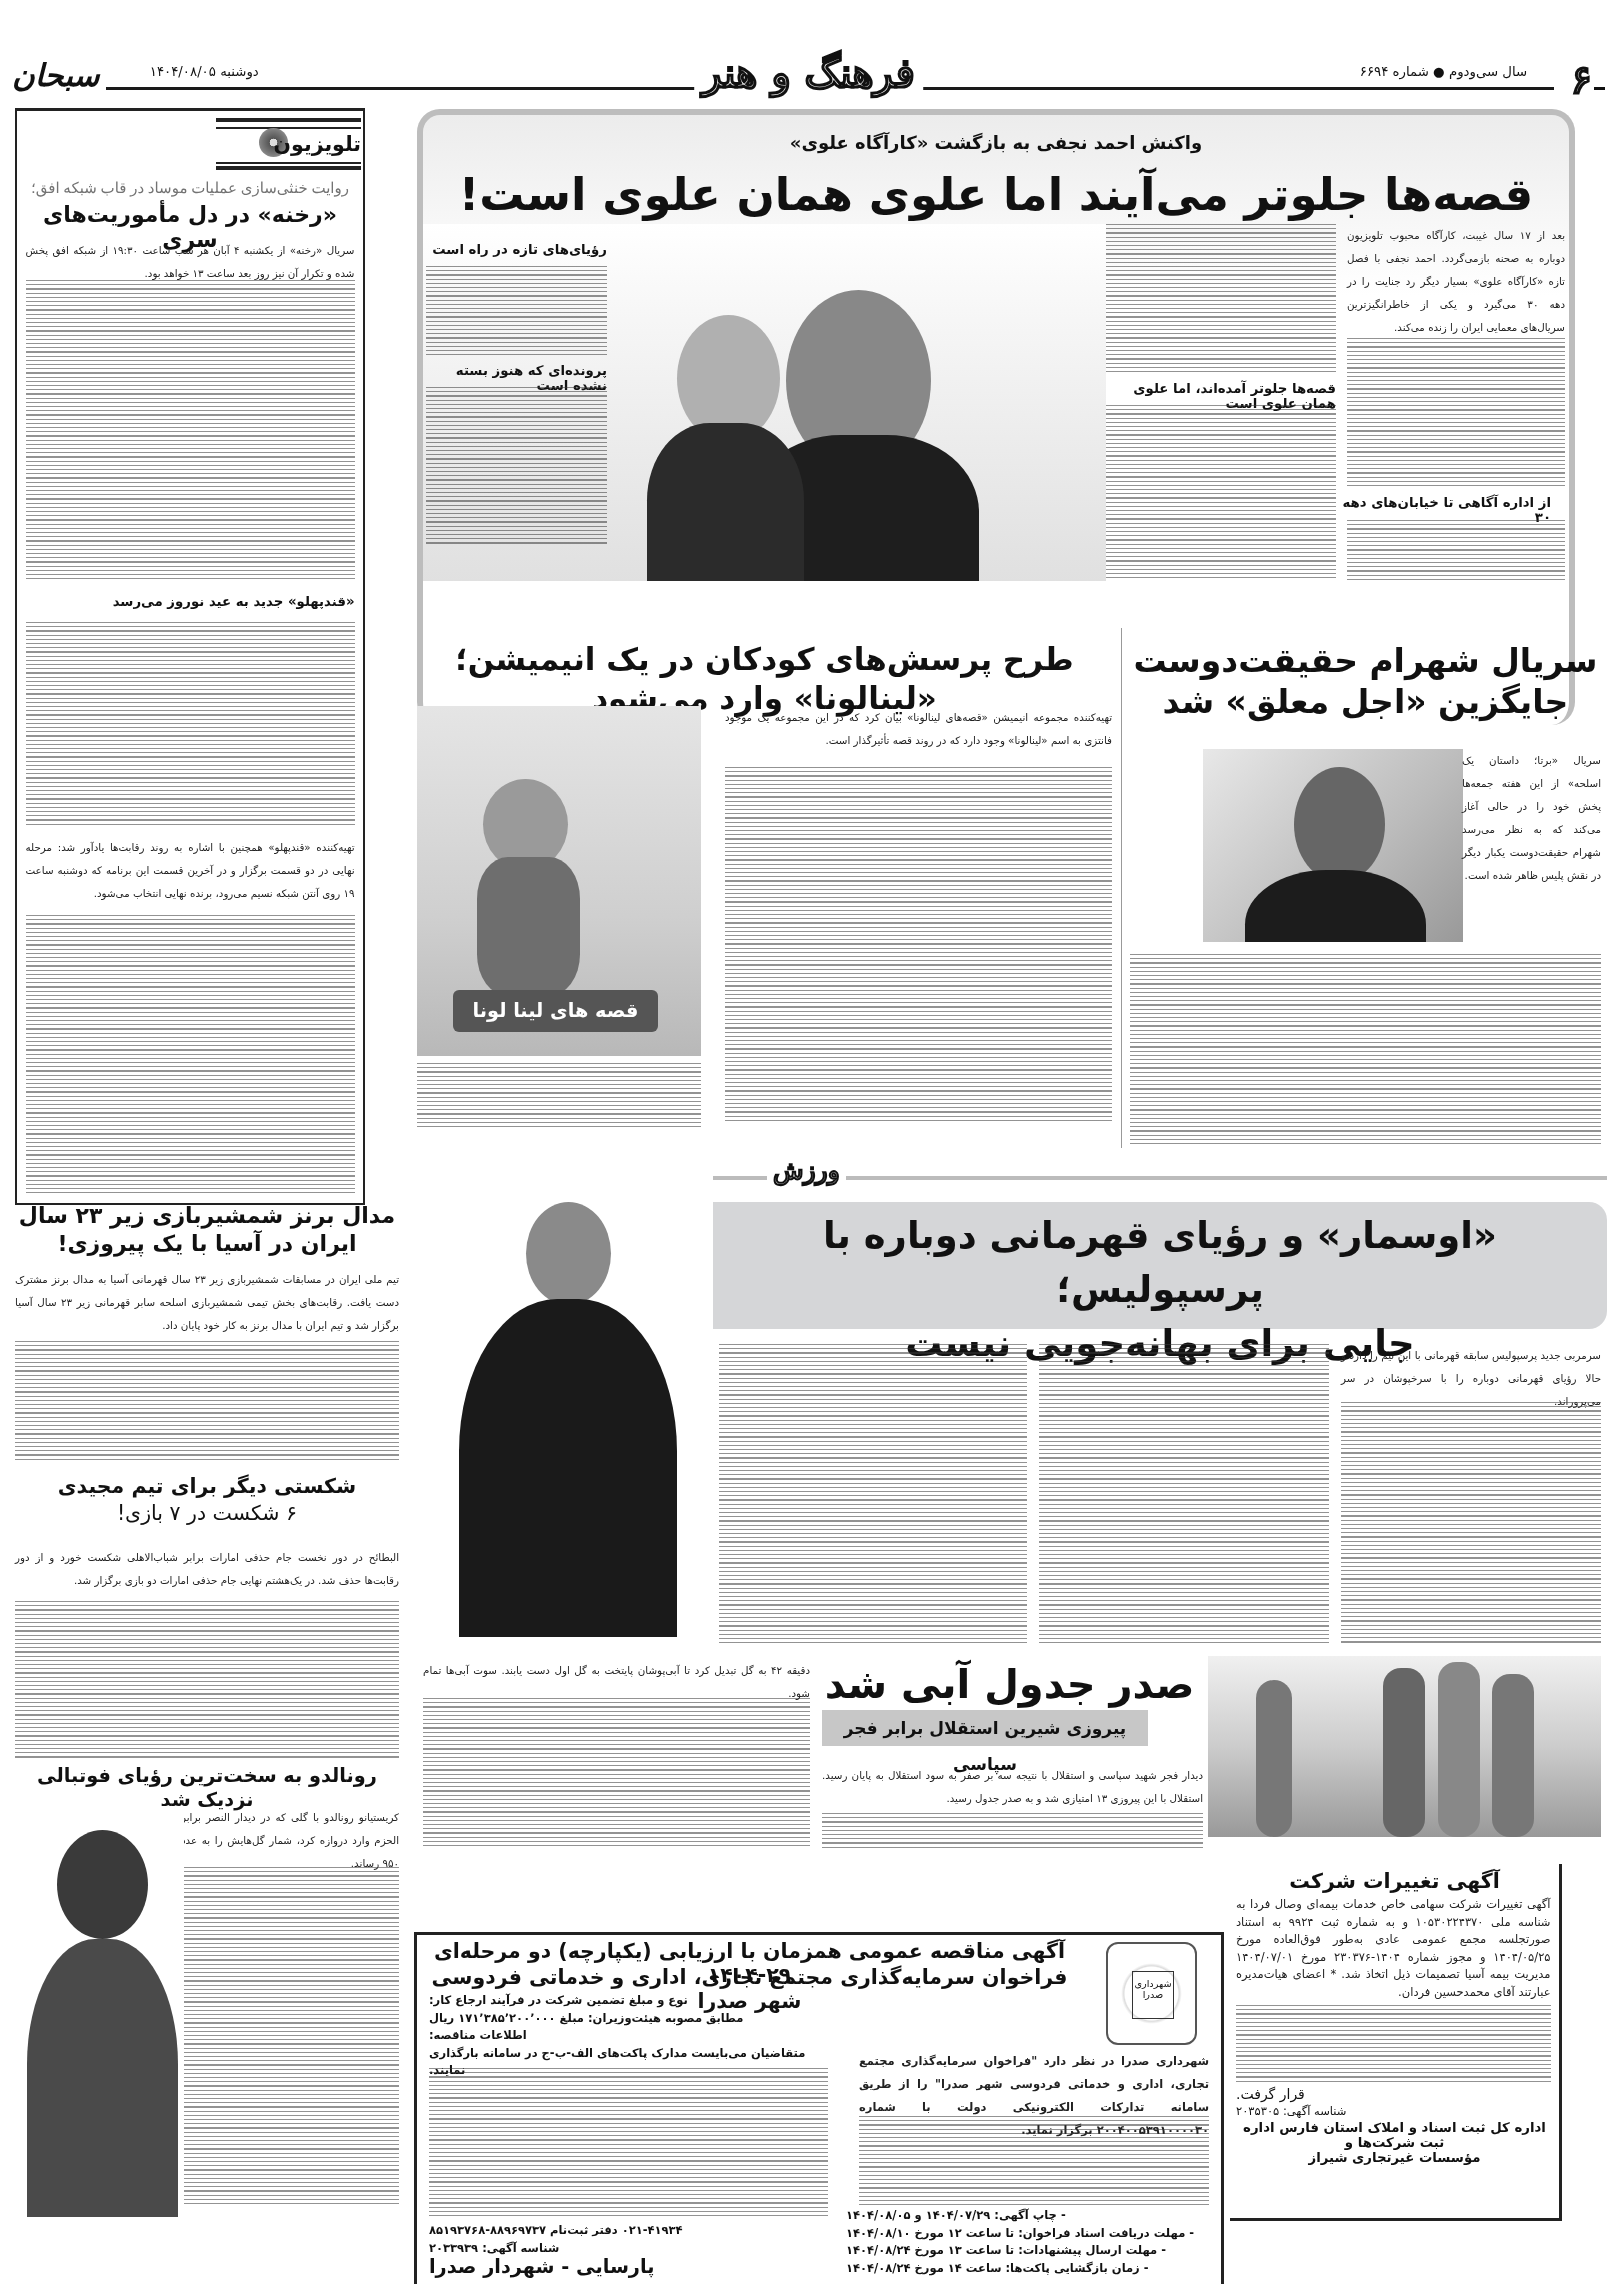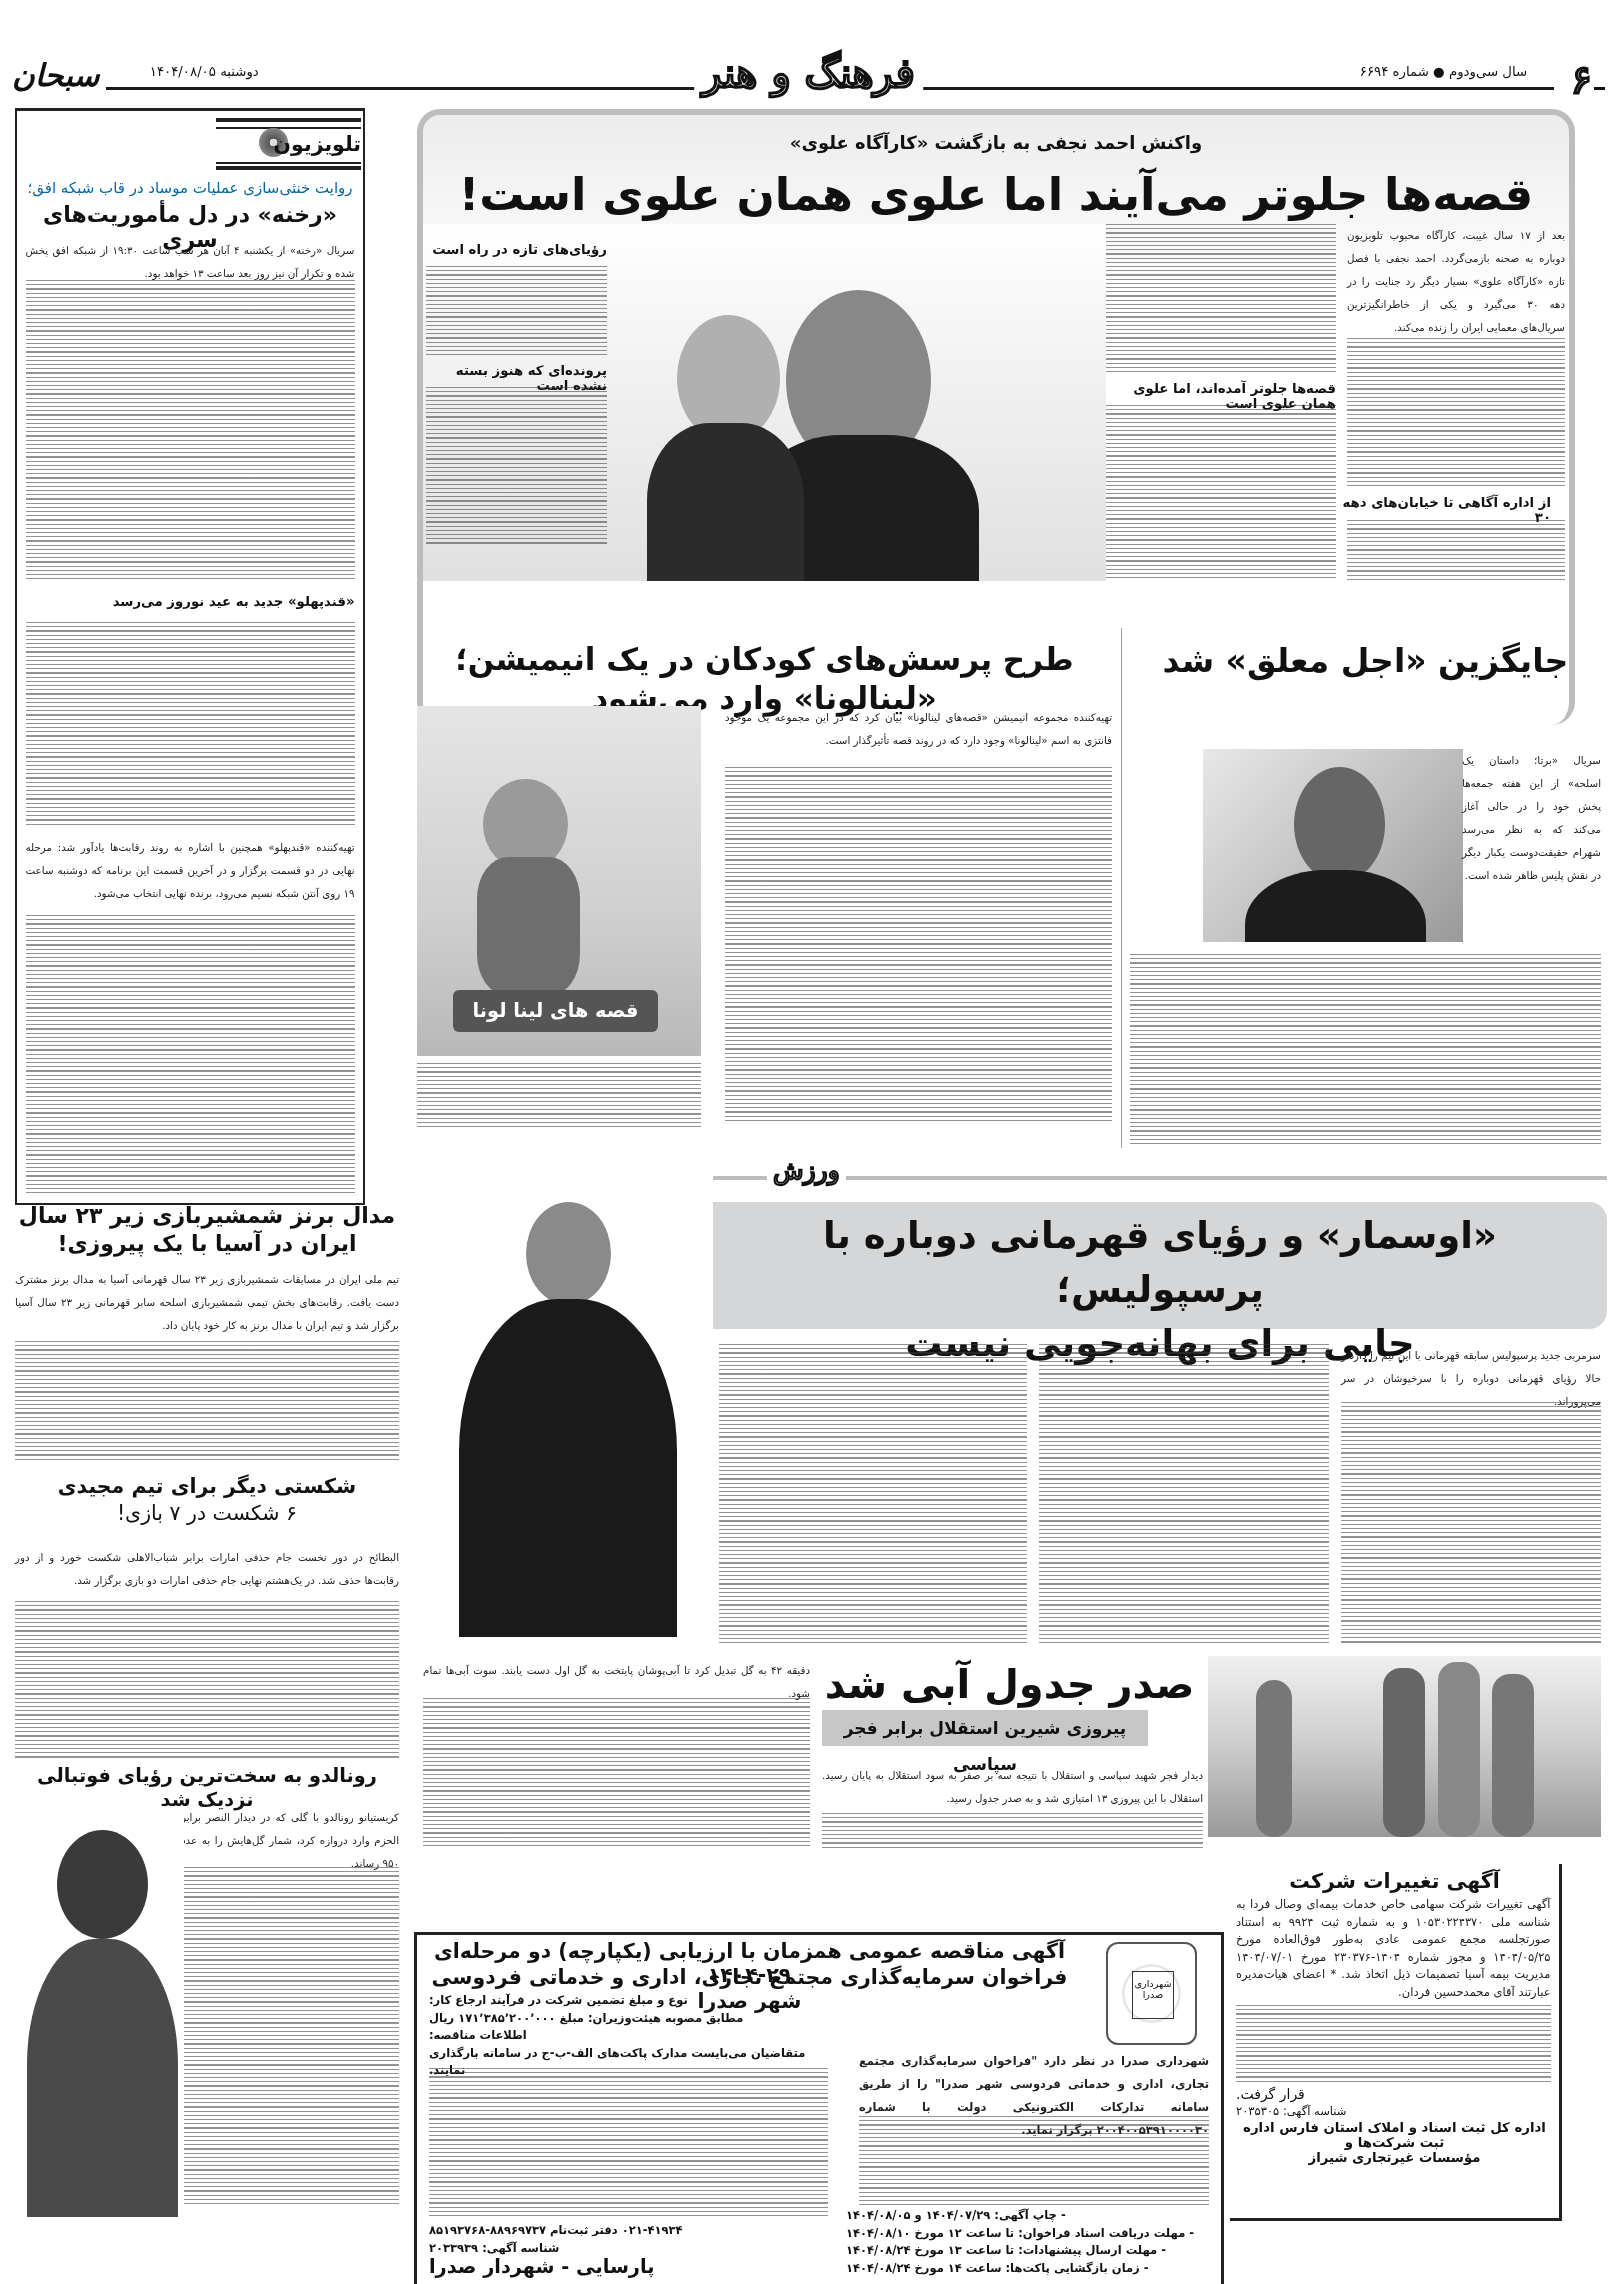--- a/index.html
+++ b/index.html
@@ -27,21 +27,21 @@
   .feature-headline { position: absolute; top: 53px; left: 0; right: 0; text-align: center; font-size: 45px; font-weight: bold; letter-spacing: -0.6px; }
   .photo { background: linear-gradient(135deg, #9a9a9a, #d4d4d4 40%, #777 75%, #bdbdbd); position: absolute; overflow: hidden; }
   .photo .shape { position: absolute; border-radius: 50%; background: #2a2a2a; }
 
   
   .tv-box { top: 108px; left: 15px; width: 350px; height: 1097px; border: 2.4px solid #222; border-top-width: 3.6px; }
   .tv-label-wrap { position: absolute; top: 7.3px; left: 199px; width: 145px; height: 54px; }
   .tv-bars { position: absolute; left: 0; right: 0; height: 3.6px; background: #222; }
   .tv-label { position: absolute; right: 0; top: 13.3px; font-size: 20.5px; font-weight: bold; }
   .tv-reel { position: absolute; right: 73px; top: 9.7px; width: 29px; height: 29px; border-radius: 50%; background: radial-gradient(circle, #ddd 18%, #555 20%, #777 55%, #aaa 100%); }
-  .tv-kicker { position: absolute; top: 68px; left: 6px; right: 6px; text-align: center; font-size: 15px; color: #0369a1; }
+  .tv-kicker { position: absolute; top: 68px; left: 6px; right: 6px; text-align: center; font-size: 15px; color: #737373; font-family: Liberation Serif, serif; }
   .tv-headline { position: absolute; top: 91px; left: 6px; right: 6px; text-align: center; font-size: 22px; font-weight: bold; }
   .subhead { font-size: 13.3px; font-weight: bold; text-align: right; }
 
   .col-divider { background: #999; width: 1.2px; }
 
   .story-title { font-size: 36px; font-weight: bold; text-align: center; line-height: 1.25; }
   .sport-header { top: 1160px; left: 713px; width: 894px; height: 24px; }
   .sport-line { position: absolute; top: 15.7px; left: 0; right: 0; height: 4.8px; background: #bcbcbc; }
   .sport-title { position: absolute; left: 54px; top: -3.6px; font-size: 25px; font-weight: bold; color:#fff; -webkit-text-stroke: 1.2px #111; background:#fff; padding: 0 6px; font-family: "DejaVu Serif", serif; text-align: right; }
   .sport-box { top: 1202px; left: 713px; width: 894px; height: 127px; background: #d5d6d8; border-radius: 0 18px 18px 0; }
@@ -105,20 +105,21 @@
   <div class="shape" style="left:254px;top:91px;width:103px;height:127px;background:#b0b0b0;"></div>
   <div class="shape" style="left:224px;top:199px;width:157px;height:193px;background:#2b2b2b;border-radius:40% 40% 0 0;"></div>
 </div>
 <div class="abs subhead" style="top:242px;left:426px;width:181px;">رؤیای‌های تازه در راه است</div>
 <div class="abs gray-lines" style="top:266px;left:426px;width:181px;height:91px"></div>
 <div class="abs subhead" style="top:363px;left:426px;width:181px;">پرونده‌ای که هنوز بسته نشده است</div>
 <div class="abs gray-lines" style="top:387px;left:426px;width:181px;height:157px"></div>
 
 <div class="abs col-divider" style="top:628px;left:1121px;height:520px"></div>
 <section class="abs" style="top:640px;left:1130px;width:471px;height:514px">
+  <h2 class="story-title" style="font-size:33px">سریال شهرام حقیقت‌دوست</h2>
   <h2 class="story-title" style="font-size:33px">جایگزین «اجل معلق» شد</h2>
   <div class="photo" style="top:109px;left:73px;width:260px;height:193px;background:linear-gradient(135deg,#e8e8e8,#bbb 60%,#999);">
     <div class="shape" style="left:91px;top:18px;width:91px;height:115px;background:#666;"></div>
     <div class="shape" style="left:42px;top:121px;width:181px;height:121px;background:#1c1c1c;border-radius:45% 45% 0 0;"></div>
   </div>
   <p class="abs body-text rtl" style="top:109px;right:0;width:139px;">سریال «برتا؛ داستان یک اسلحه» از این هفته جمعه‌ها پخش خود را در حالی آغاز می‌کند که به نظر می‌رسد شهرام حقیقت‌دوست یکبار دیگر در نقش پلیس ظاهر شده است.</p>
   <div class="abs gray-lines" style="top:314px;left:0;right:0;height:193px"></div>
 </section>
 
 <section class="abs" style="top:640px;left:417px;width:695px;height:514px">

